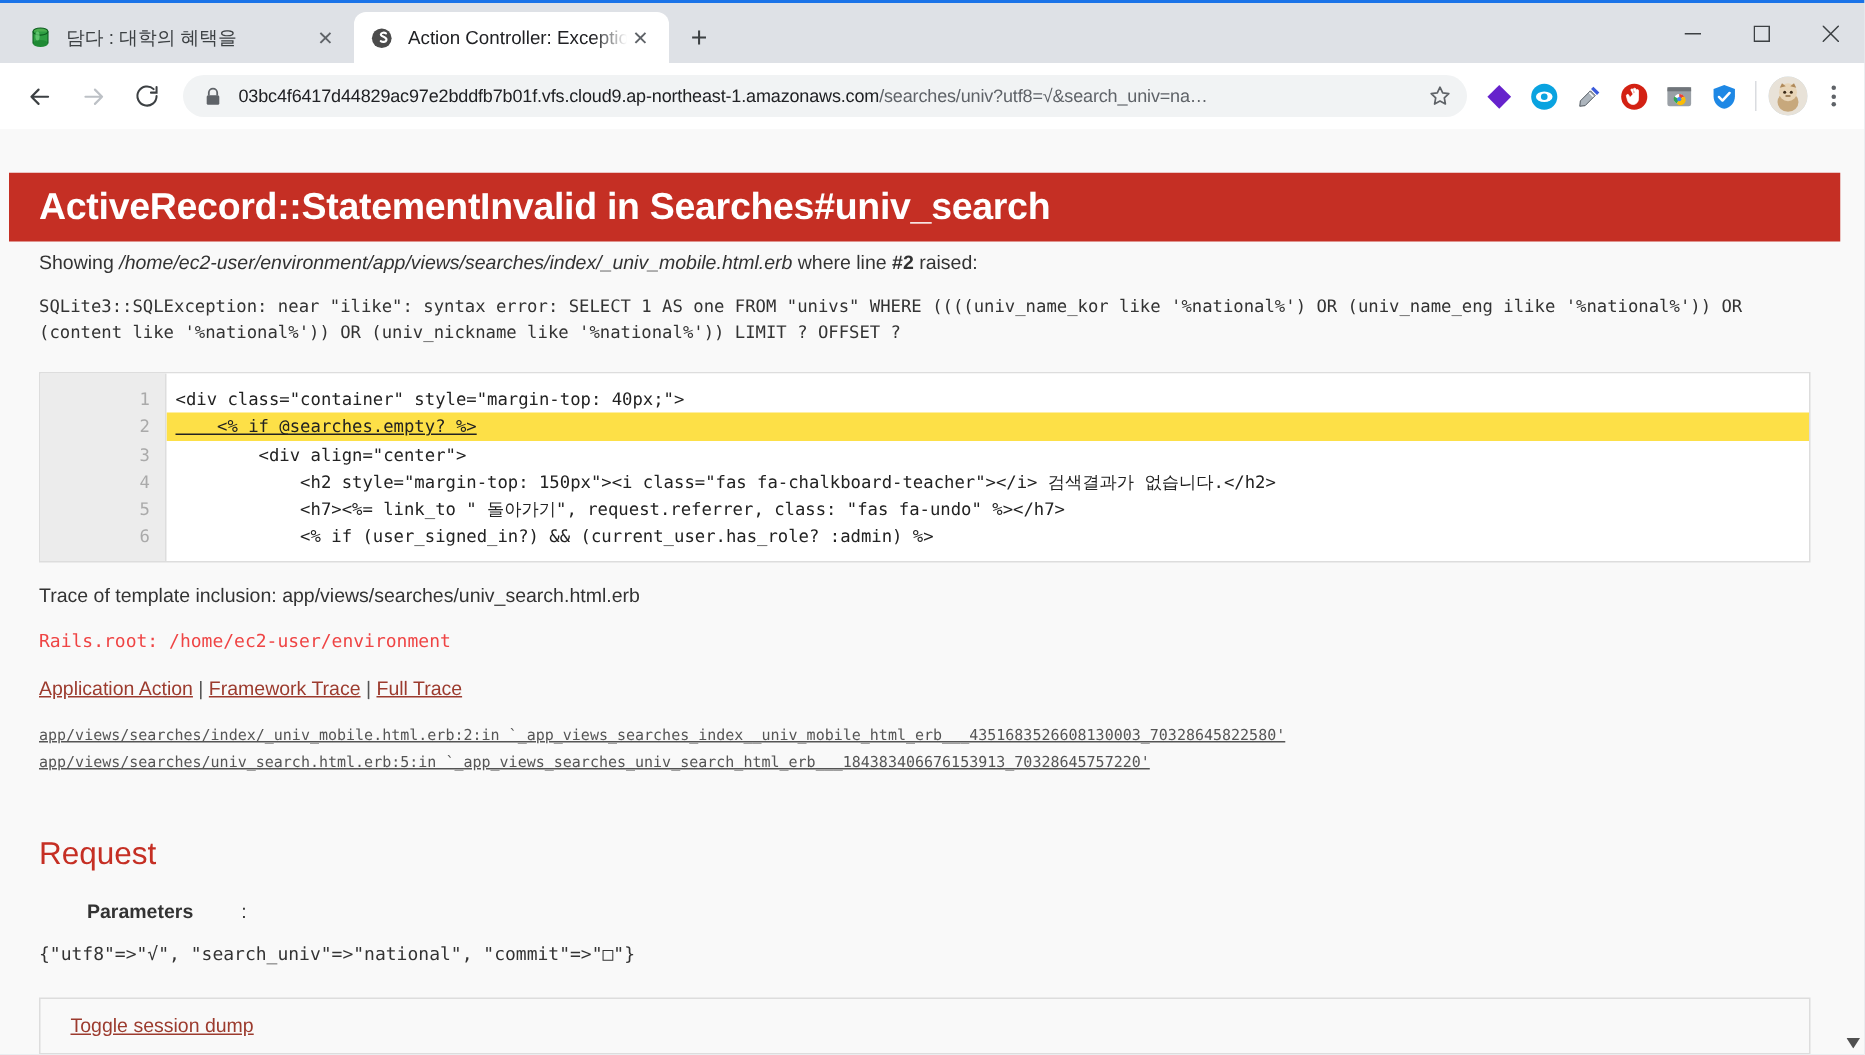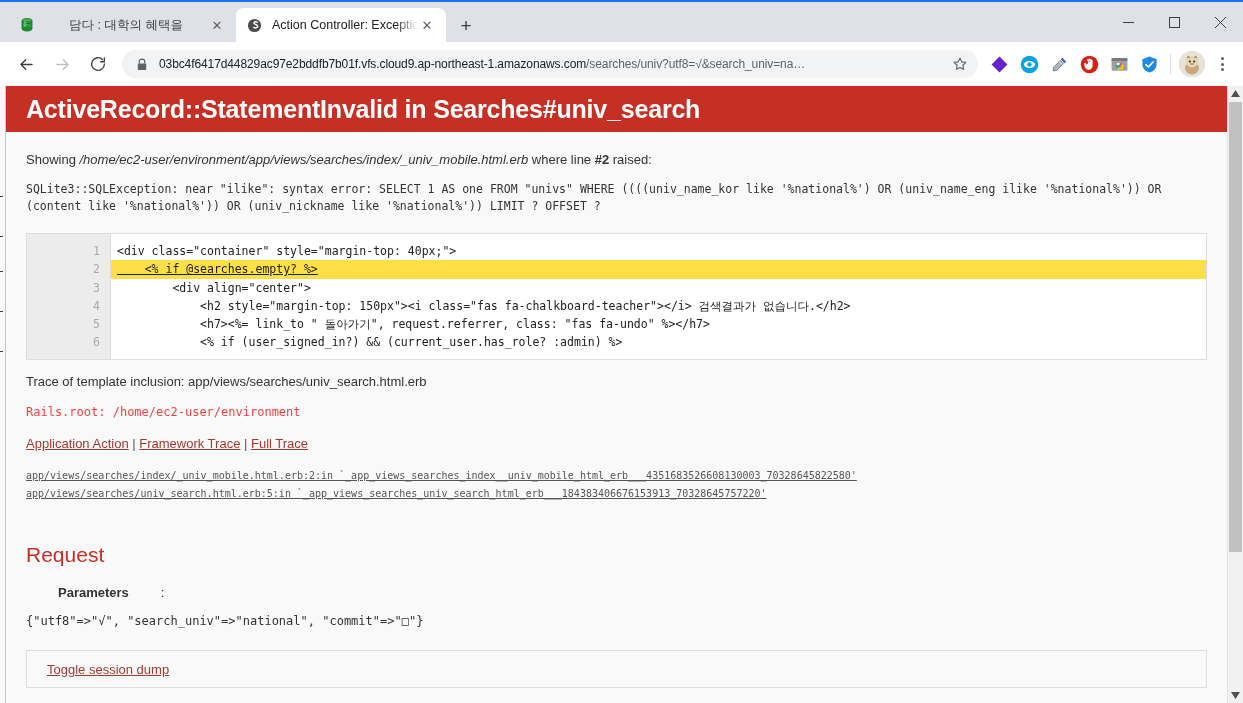--- a/index.html
+++ b/index.html
@@ -8,21 +8,21 @@
     background:#d6dce3;
     font-family:"Liberation Sans", sans-serif;
     -webkit-font-smoothing:antialiased;
   }
   
   .window{width:1243px;height:703px;position:relative;background:#dee1e6;
           border-top:2px solid #1a73e8;box-sizing:border-box;}
   .tabstrip{height:40px;display:flex;align-items:flex-end;padding-left:8px;position:relative;}
   .tab{height:34px;display:flex;align-items:center;border-radius:8px 8px 0 0;
        padding:0 10px;min-width:0;position:relative;box-sizing:border-box;}
-  .tab.inactive{width:228px;color:#3c4043;text-align:center;}
+  .tab.inactive{width:228px;color:#3c4043;}
   .tab.active{width:210px;background:#fff;color:#202124;}
   .tab .fav{width:17px;height:17px;flex:0 0 17px;margin-right:9px;display:flex;
             align-items:center;justify-content:center;}
   .tab .ttl{font-size:12.5px;white-space:nowrap;overflow:hidden;
             text-overflow:clip;flex:1;mask-image:linear-gradient(to right,#000 85%,transparent 100%);
             -webkit-mask-image:linear-gradient(to right,#000 85%,transparent 100%);}
   .tab .tclose{width:18px;height:18px;flex:0 0 18px;display:flex;align-items:center;
                justify-content:center;border-radius:50%;font-size:13px;color:#5f6368;}
   .newtab{width:28px;height:28px;margin:0 0 3px 6px;display:flex;align-items:center;
           justify-content:center;border-radius:50%;color:#3c4043;font-size:19px;line-height:1;}
@@ -45,32 +45,32 @@
   .exticon{width:26px;height:26px;margin:0 2px;flex:0 0 26px;display:flex;align-items:center;justify-content:center;}
   .vsep{width:1px;height:20px;background:#dadce0;margin:0 6px;flex:0 0 1px;}
   .avatar{width:26px;height:26px;border-radius:50%;overflow:hidden;flex:0 0 26px;
           background:#cfd8dc;display:flex;align-items:center;justify-content:center;margin:0 2px;}
   .kebab{width:26px;height:26px;flex:0 0 26px;display:flex;flex-direction:column;align-items:center;
          justify-content:center;gap:2.5px;margin-left:2px;}
   .kebab i{width:3px;height:3px;border-radius:50%;background:#5f6368;display:block;}
 
   
   .viewport{position:absolute;left:0;right:0;top:84px;bottom:0;background:#f9f9f9;
-            display:flex;overflow:hidden;}
+            display:flex;overflow:hidden;align-items:flex-end;}
   .pageleft{width:5px;flex:0 0 5px;background:#f9f9f9;border-right:1px solid #c8c8c8;position:relative;}
   .pageleft .mark{position:absolute;left:0;width:3px;height:1px;background:#3a3a3a;}
   .content{flex:1;min-width:0;position:relative;overflow:hidden;}
 
   
   .err-head{background:#c52f24;color:#fff;height:46px;display:flex;align-items:center;
             padding:0 20px;box-sizing:border-box;}
   .err-head h1{margin:0;font-size:25px;font-weight:bold;letter-spacing:-.2px;
                font-family:"Liberation Sans", sans-serif;}
   .pagebody{padding:0 20px;box-sizing:border-box;}
-  .showing{font-size:13px;color:#333;padding:20px 0 0 0;}
+  .showing{font-size:13px;color:#333;padding:6px 0 0 0;}
   .showing i{font-style:italic;}
   .showing b{font-weight:bold;}
   .sqlmsg{font-family:"DejaVu Sans Mono", monospace;font-size:11.5px;color:#333;
           line-height:17px;padding:14px 0 10px 0;word-break:break-word;}
   .src-box{border:1px solid #ddd;background:#eee;margin:8px 0 0 0;}
   .src-title{font-size:13px;color:#333;padding:9px 11px 9px 11px;background:#eee;}
   .src-title b{font-weight:bold;}
   .src-body{display:flex;background:#eee;height:125px;box-sizing:border-box;}
   .gutter{width:83px;flex:0 0 83px;background:#ececec;text-align:right;padding:8px 10px 0 0;
           box-sizing:border-box;font-family:"DejaVu Sans Mono", monospace;font-size:11.5px;

